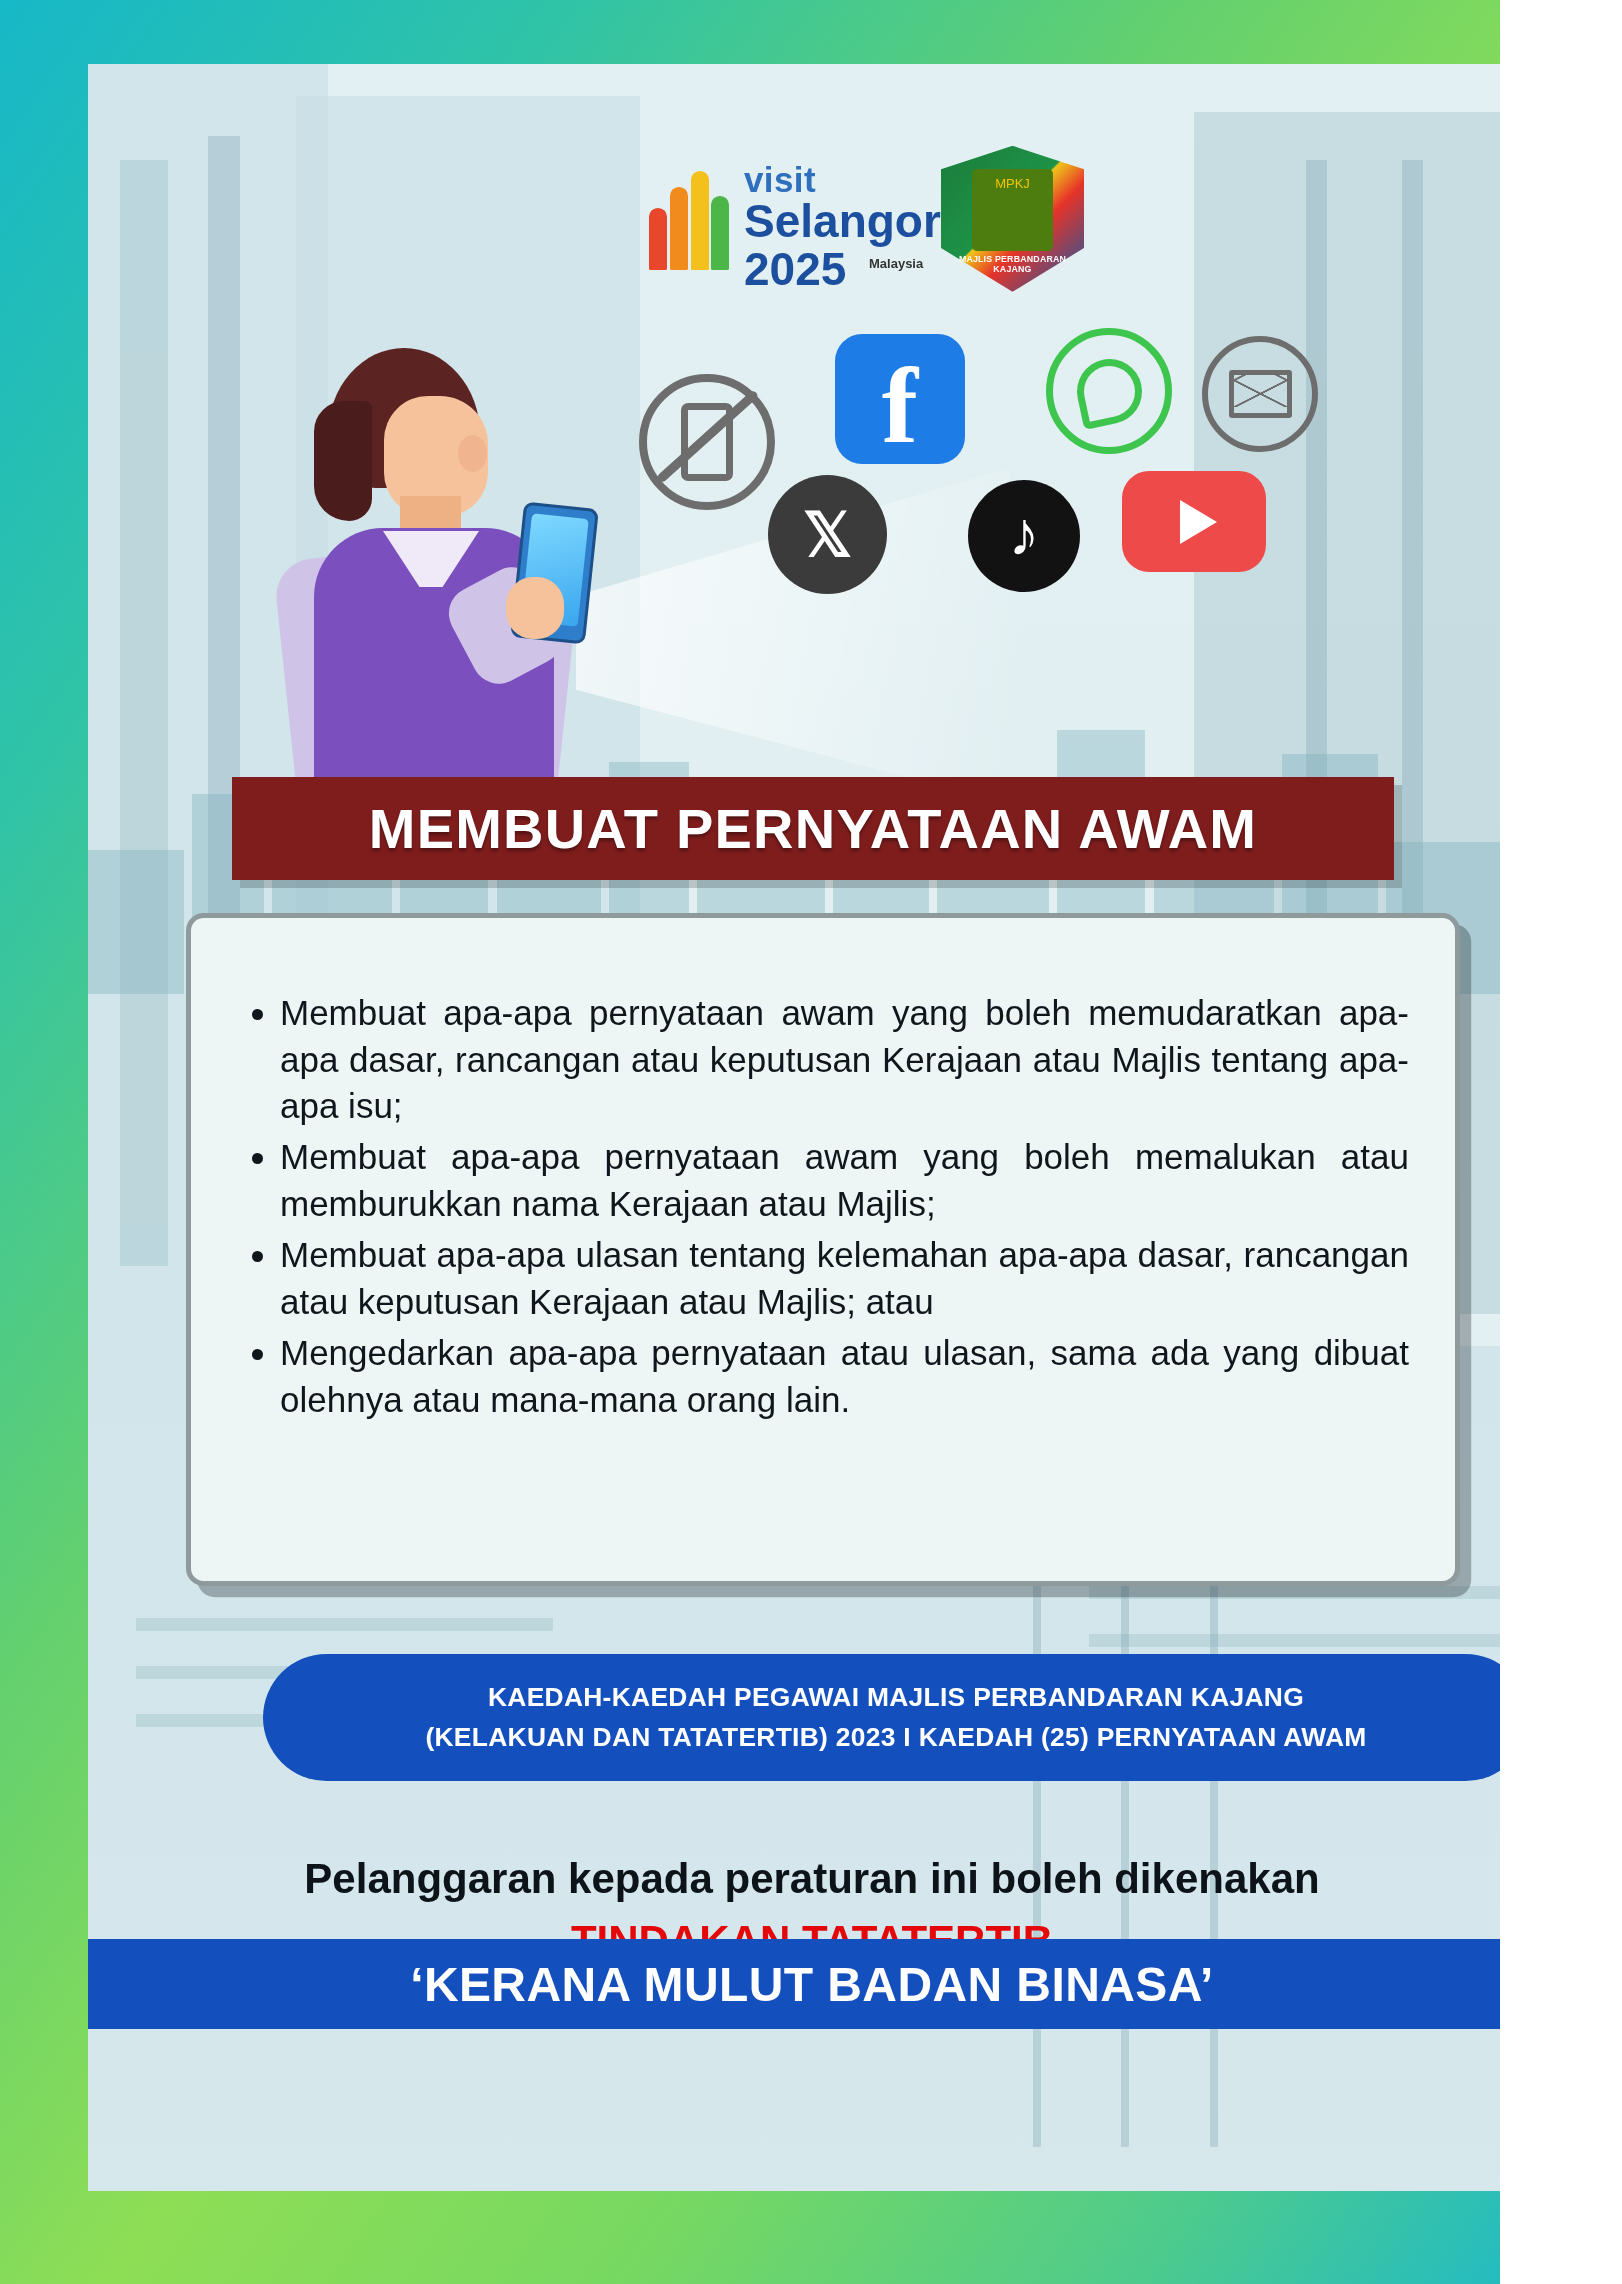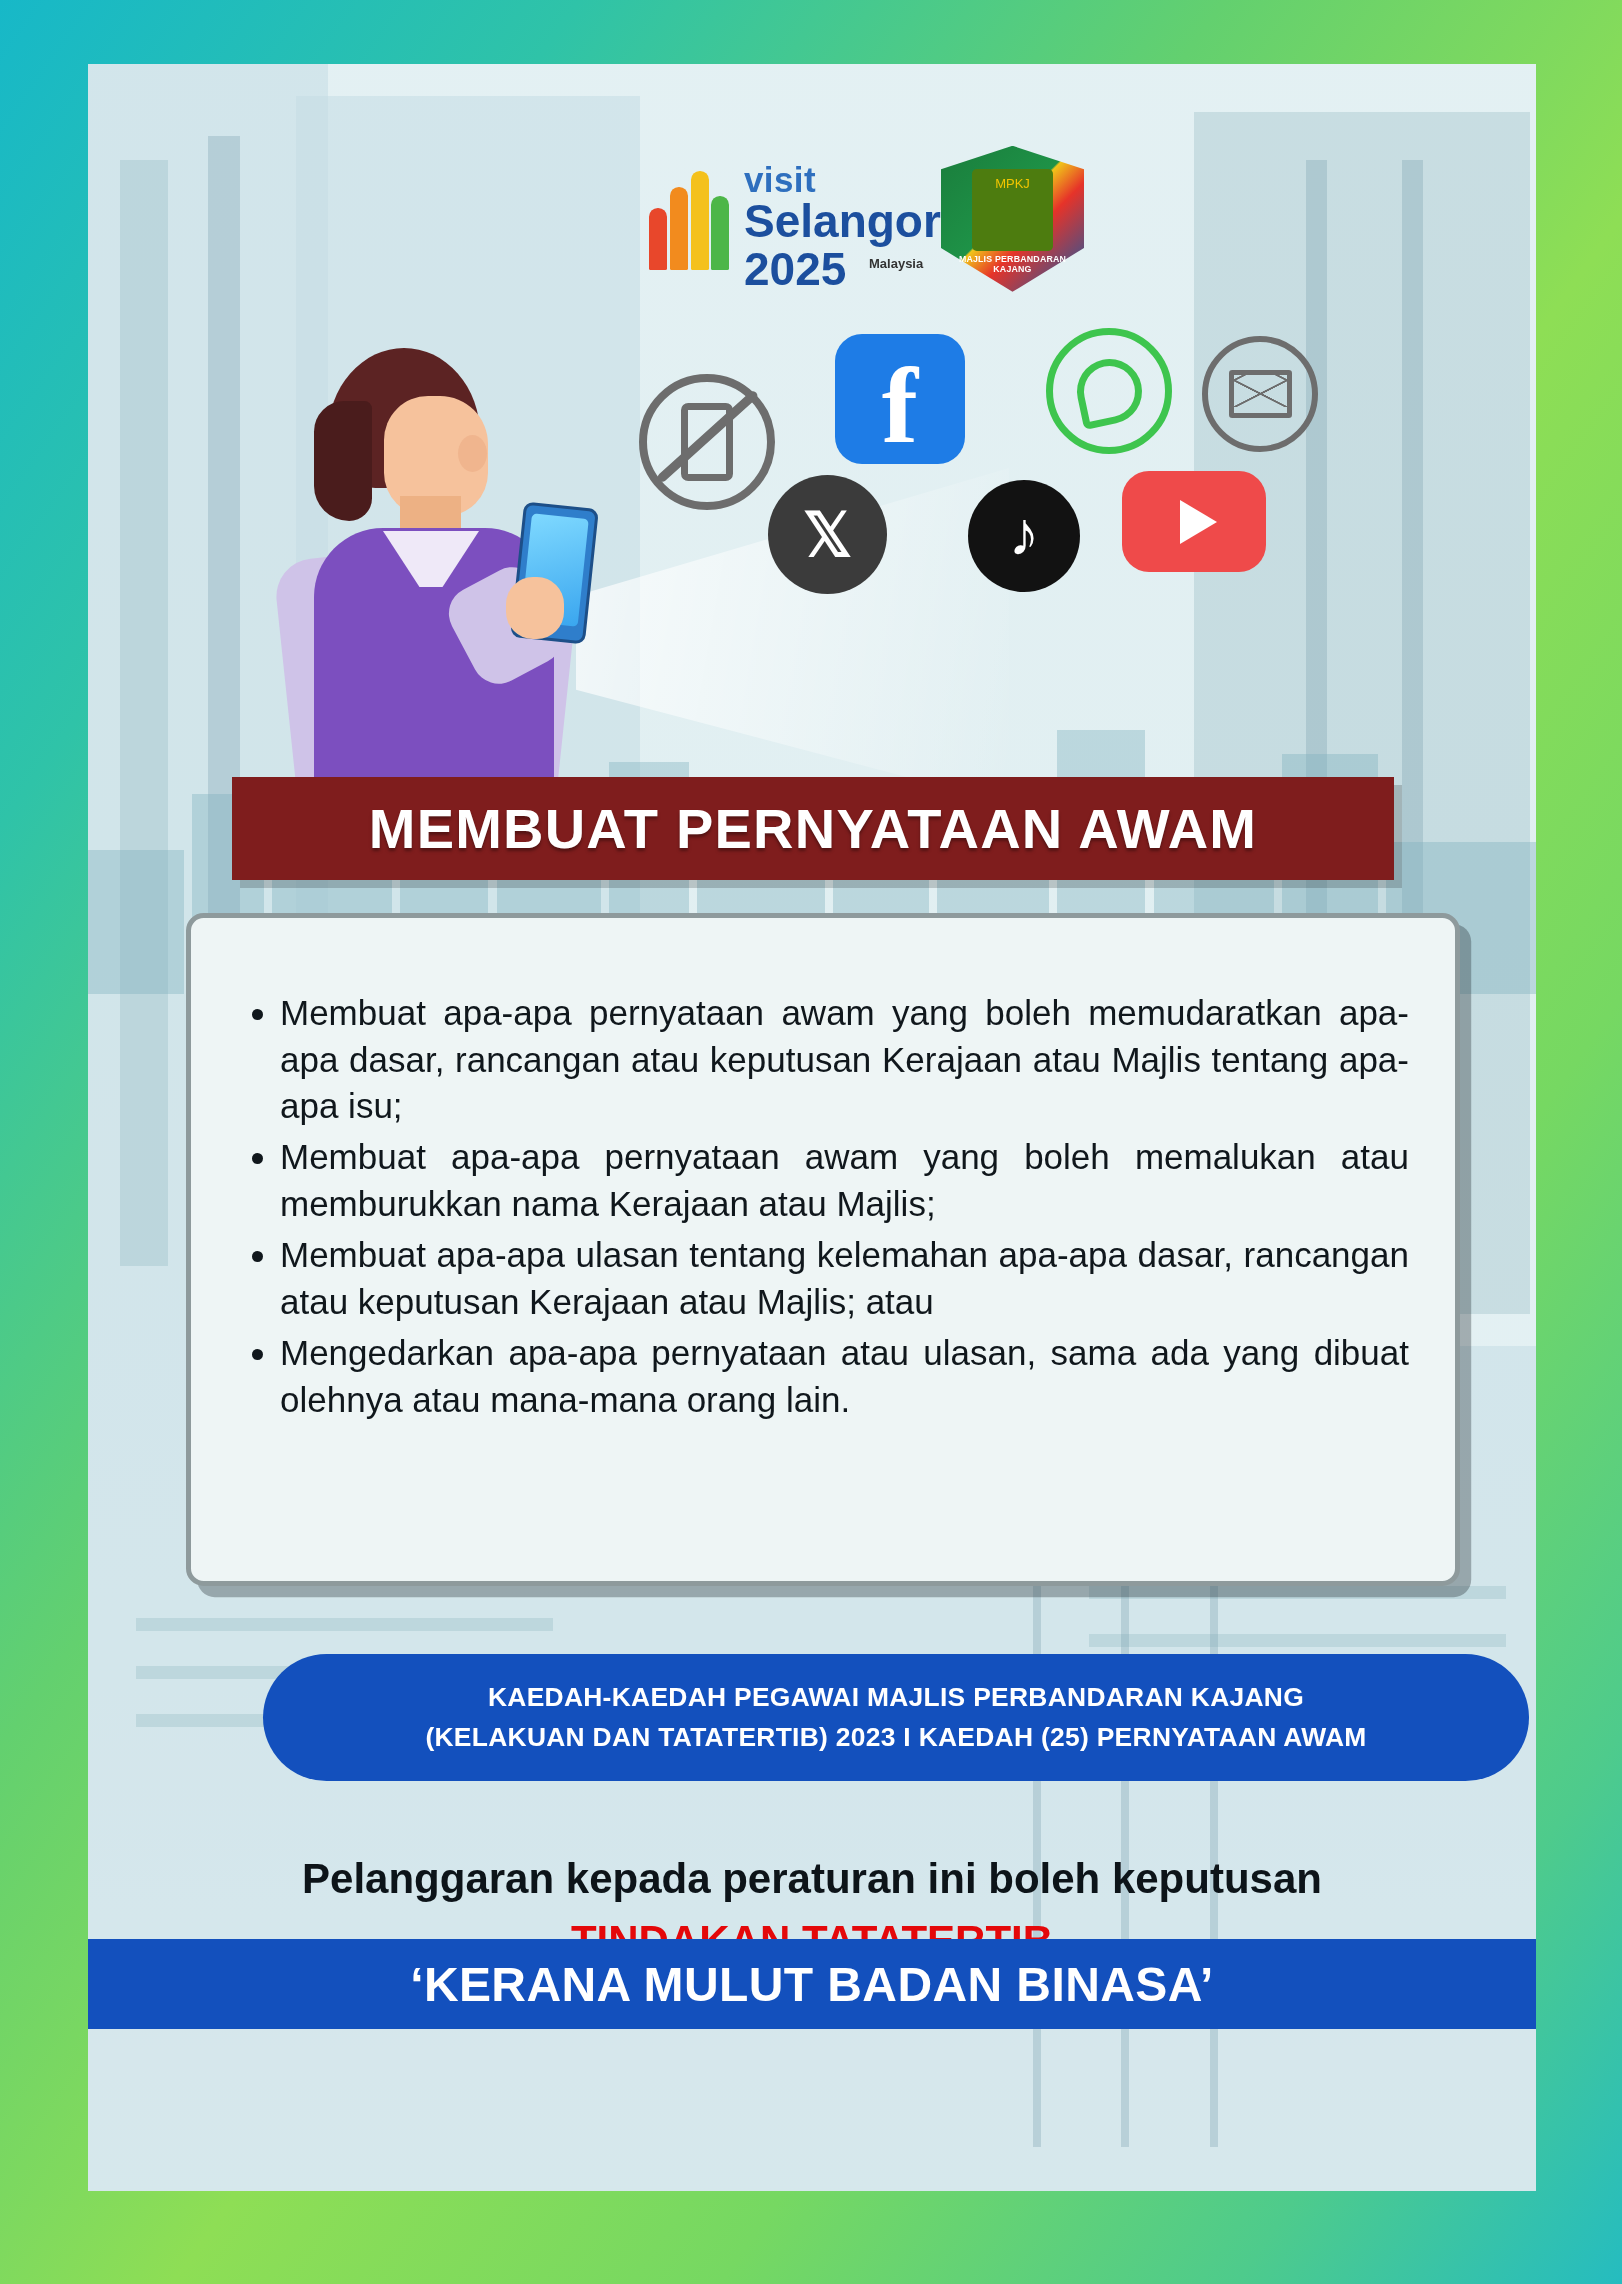--- a/index.html
+++ b/index.html
@@ -10,21 +10,21 @@
   body {
     width: 1622px;
     height: 2284px;
     font-family: "Liberation Sans", sans-serif;
     overflow: hidden;
   }
 
   
   .poster {
     position: relative;
-    width: 1622px;
+    width: 1500px;
     height: 2284px;
     box-sizing: border-box;
     background: linear-gradient(125deg,
         #17b8c8 0%,
         #2fc3a8 18%,
         #63d06f 38%,
         #8ede55 55%,
         #76d862 72%,
         #4ecb8c 88%,
         #25bcc0 100%);
@@ -615,21 +615,21 @@
         <li>Membuat apa-apa ulasan tentang kelemahan apa-apa dasar, rancangan atau keputusan Kerajaan atau Majlis; atau</li>
         <li>Mengedarkan apa-apa pernyataan atau ulasan, sama ada yang dibuat olehnya atau mana-mana orang lain.</li>
       </ul>
     </div>
 
     <div class="ref-pill">
       <span>KAEDAH-KAEDAH PEGAWAI MAJLIS PERBANDARAN KAJANG</span>
       <span>(KELAKUAN DAN TATATERTIB) 2023 I KAEDAH (25) PERNYATAAN AWAM</span>
     </div>
 
-    <div class="warn1">Pelanggaran kepada peraturan ini boleh keputusan</div>
+    <div class="warn1">Pelanggaran kepada peraturan ini boleh dikenakan</div>
     <div class="warn2">TINDAKAN TATATERTIB</div>
   </div>
 
   <div class="slogan">
     <span>‘KERANA MULUT BADAN BINASA’</span>
   </div>
 
 
 </div>
 

